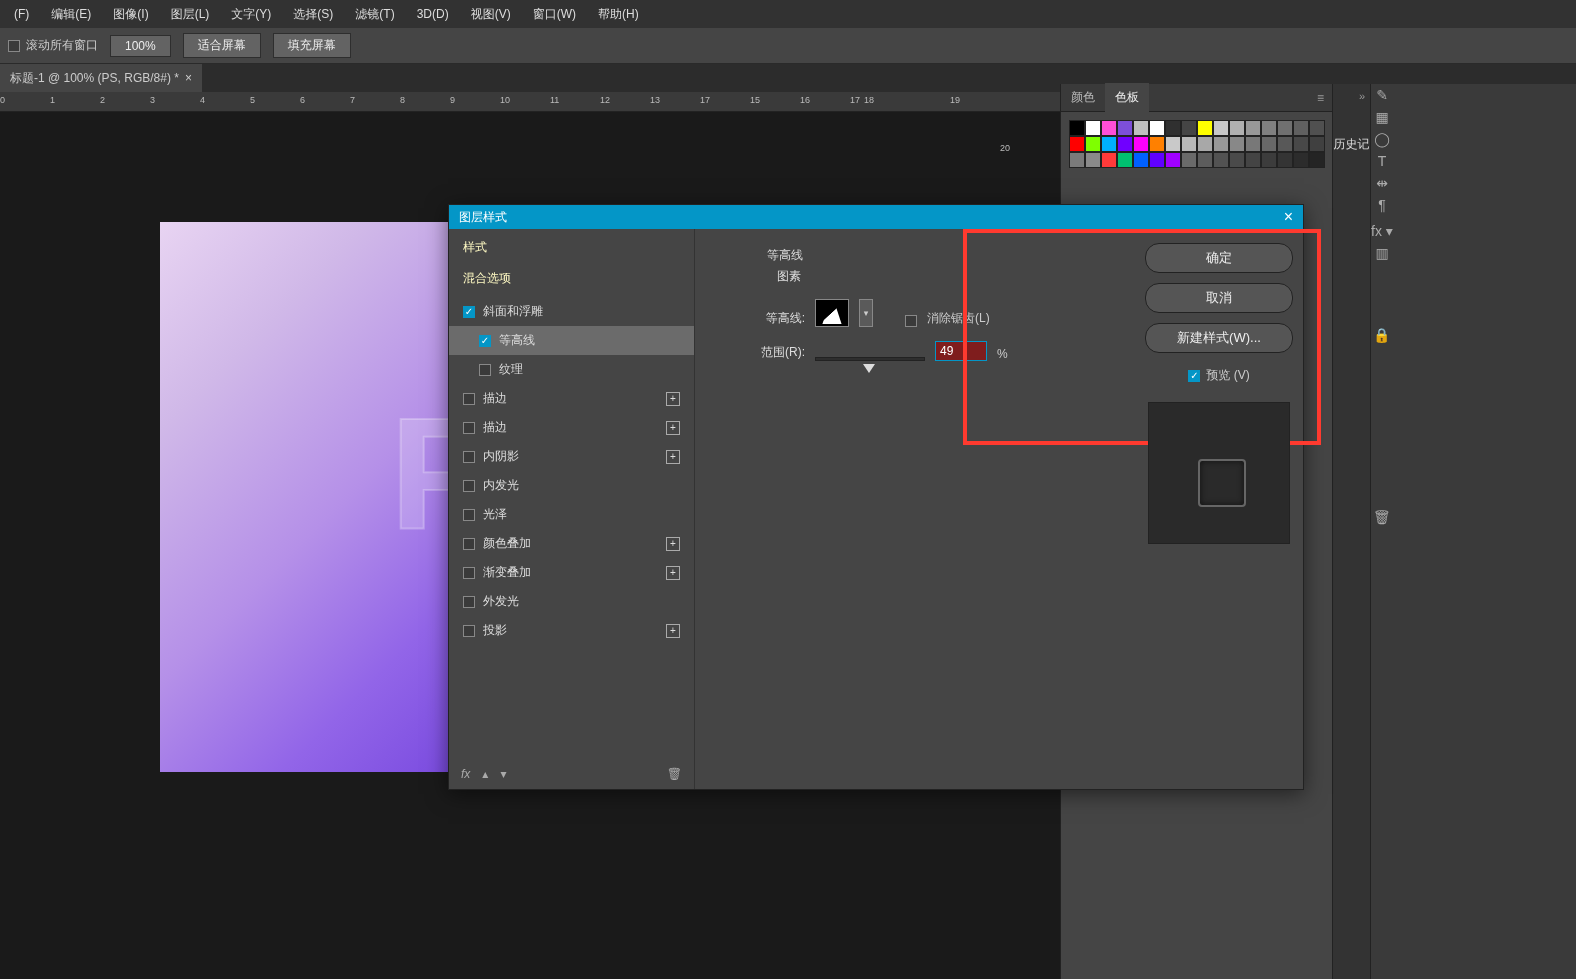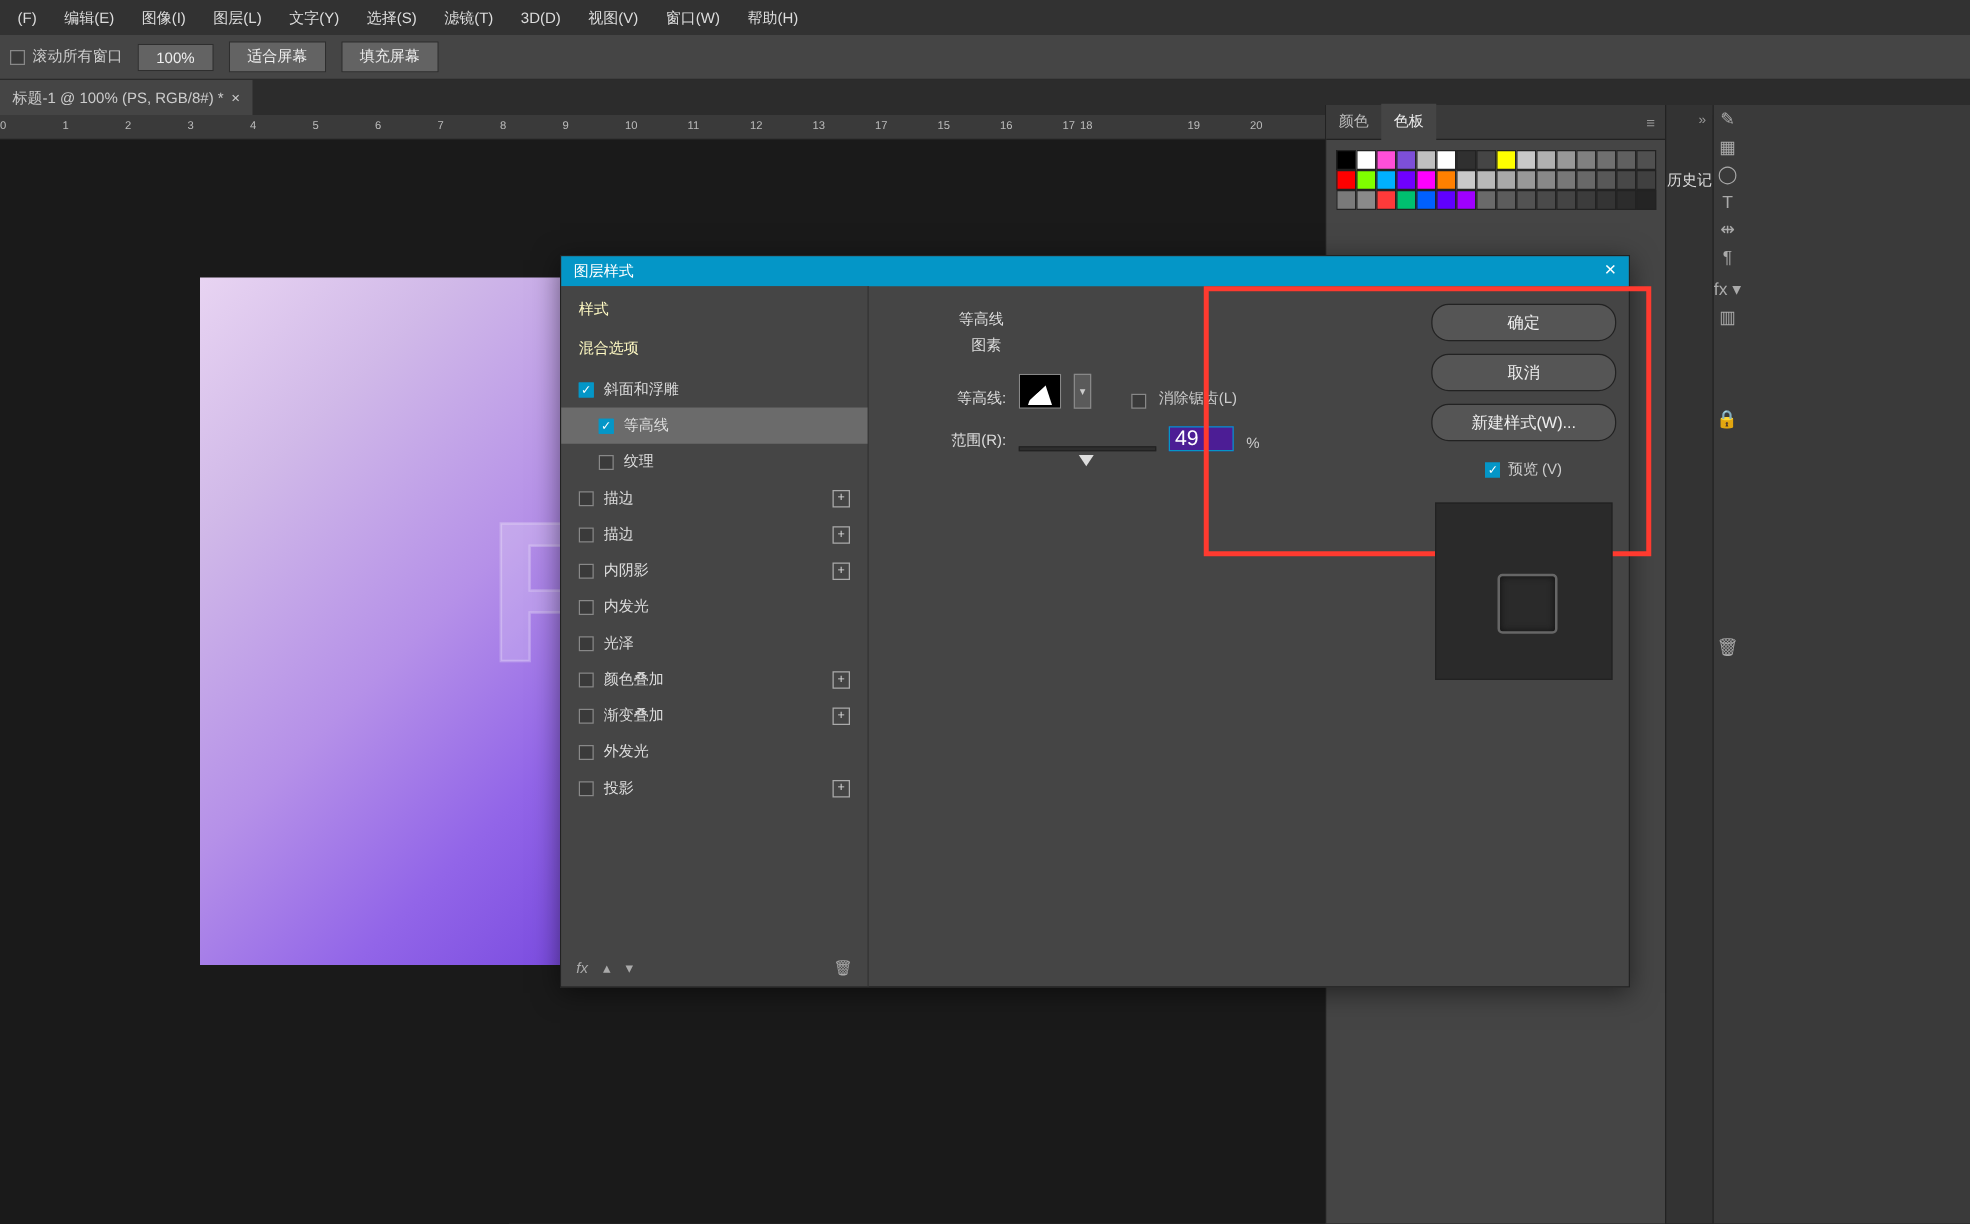--- a/index.html
+++ b/index.html
@@ -60,21 +60,21 @@
 .highlight-box { position: absolute; top: 0px; left: 268px; width: 358px; height: 216px; border: 4px solid #ff3a2f; pointer-events: none; }
 .section-top { color: #ddd; margin-bottom: 4px; margin-left: 50px; }
 .section-hdr { color: #ddd; margin-left: 60px; margin-bottom: 14px; }
 .control-row { display: flex; align-items: flex-end; gap: 10px; margin-left: 34px; margin-bottom: 14px; }
 .ctrl-label { width: 54px; text-align: right; color: #ddd; }
 .contour-thumb { width: 34px; height: 28px; background: #000; border: 1px solid #888; position: relative; }
 .contour-thumb::after { content: ""; position: absolute; left: 4px; top: 2px; width: 24px; height: 22px; background: linear-gradient(to bottom right, transparent 48%, #fff 50%); clip-path: polygon(10% 100%, 40% 0%, 60% 0%, 90% 100%); }
 .dd-arr { width: 14px; height: 28px; background: #5a5a5a; border: 1px solid #888; display: flex; align-items: center; justify-content: center; font-size: 9px; color: #ccc; }
 .slider-track { width: 110px; height: 4px; background: #2e2e2e; border: 1px solid #222; position: relative; }
 .slider-thumb { position: absolute; top: -2px; left: 49%; width: 0; height: 0; border-left: 6px solid transparent; border-right: 6px solid transparent; border-top: 9px solid #ddd; transform: translateX(-6px) translateY(8px); }
-.num-input { width: 52px; height: 20px; background: #4c1d95; border: 1px solid #0496c7; color: #fff; text-align: left; padding: 0 4px; font-size: 17px; }
+.num-input { width: 52px; height: 20px; background: #7f1d1d; border: 1px solid #0496c7; color: #fff; text-align: left; padding: 0 4px; font-size: 12px; }
 
 .dialog-actions { width: 168px; padding: 14px 10px; display: flex; flex-direction: column; gap: 10px; align-items: stretch; }
 .dlg-btn { background: #555; border: 1px solid #222; border-radius: 14px; padding: 5px 0; color: #eee; text-align: center; font-size: 13px; }
 .preview-cb { display: flex; align-items: center; justify-content: center; gap: 6px; margin-top: 4px; }
 .preview-thumb { margin-top: 8px; width: 142px; height: 142px; background: #2a2a2a; border: 1px solid #222; align-self: center; position: relative; }
 .preview-thumb::after { content: ""; position: absolute; top: 40%; left: 35%; width: 44px; height: 44px; border: 2px solid #666; border-radius: 4px; box-shadow: 0 0 6px #111 inset; }
 
 
 .cb { width: 12px; height: 12px; border: 1px solid #888; display: inline-flex; align-items: center; justify-content: center; font-size: 10px; background: #3a3a3a; }
 .cb.checked { background: #0496c7; color: #fff; border-color: #0496c7; }
@@ -133,21 +133,21 @@
       <span class="tick" style="left: 500px;">10</span>
       <span class="tick" style="left: 550px;">11</span>
       <span class="tick" style="left: 600px;">12</span>
       <span class="tick" style="left: 650px;">13</span>
       <span class="tick" style="left: 700px;">17</span>
       <span class="tick" style="left: 750px;">15</span>
       <span class="tick" style="left: 800px;">16</span>
       <span class="tick" style="left: 850px;">17</span>
       <span class="tick" style="left: 864px;">18</span>
       <span class="tick" style="left: 950px;">19</span>
-      <span class="tick" style="left: 1000px;">20</span>
+      <span class="tick" style="left: 1000px; margin-top: 48px;">20</span>
     </div>
   <div class="canvas-art">
     <div class="glass-text">P</div>
   </div>
 </div>
 
 <div class="right-panels">
   <div class="panel-stack-left">
     <div class="panel-tabs">
       <div class="panel-tab">颜色</div>

